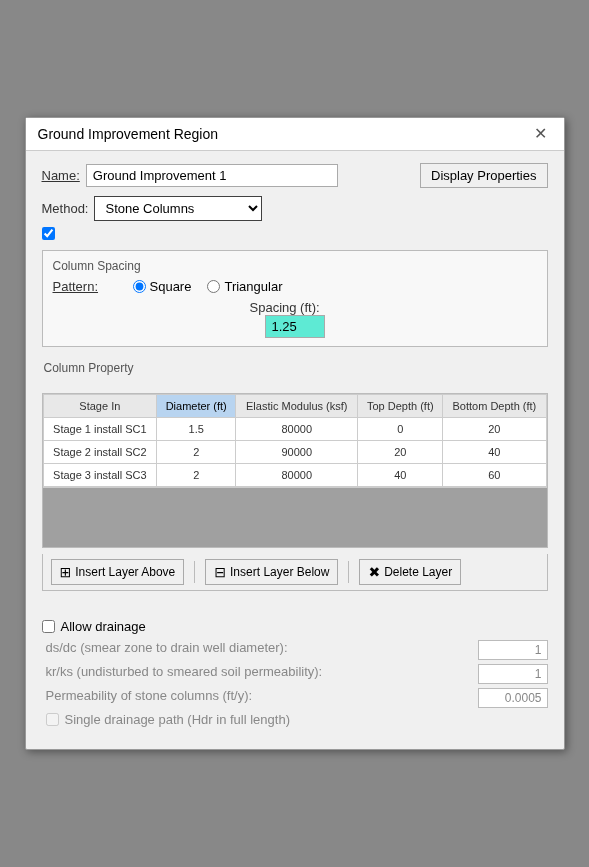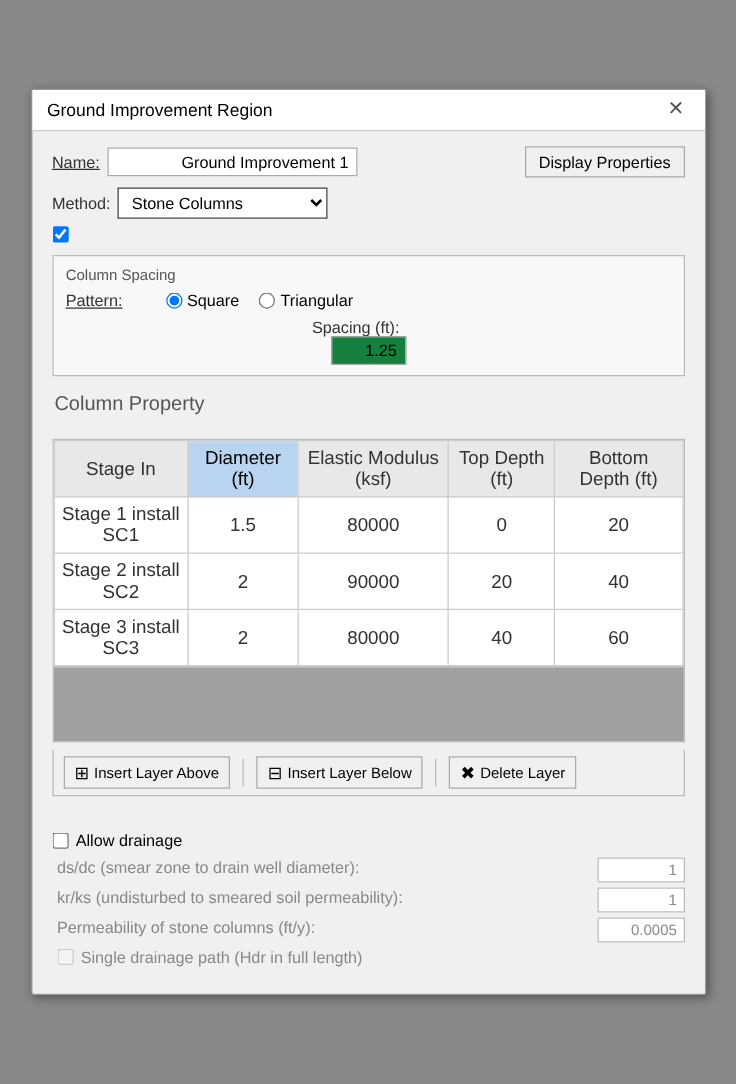--- a/index.html
+++ b/index.html
@@ -62,23 +62,22 @@
     .name-label {
       margin-right: 6px;
       white-space: nowrap;
       font-size: 13px;
       text-decoration: underline;
     }
     .name-input {
       border: 1px solid #aaa;
       padding: 3px 6px;
       font-size: 13px;
-      width: 200px;
-      background: #fff;
-      text-align: right;
+      width: 252px;
+      background: #fff;
     }
     .display-props-btn {
       border: 1px solid #aaa;
       background: #f0f0f0;
       padding: 4px 10px;
       font-size: 13px;
       cursor: pointer;
       white-space: nowrap;
     }
     .method-row {
@@ -147,38 +146,37 @@
     }
     .spacing-label {
       width: 90px;
       font-size: 13px;
     }
     .spacing-input {
       border: 1px solid #aaa;
       padding: 3px 6px;
       font-size: 13px;
       width: 60px;
-      background: #15803d;
-      text-align: right;
+      background: #5eead4;
     }
     .column-prop-section {
       border: 1px solid #bbb;
       margin-bottom: 6px;
       background: #fff;
     }
     .column-prop-title {
-      font-size: 16px;
+      font-size: 12px;
       color: #555;
       padding: 4px 8px 2px 2px;
       margin-bottom: 16px;
     }
     table.prop-table {
       width: 100%;
       border-collapse: collapse;
-      font-size: 15px;
+      font-size: 11px;
     }
     table.prop-table th {
       background: #e8e8e8;
       border: 1px solid #ccc;
       padding: 5px 6px;
       text-align: center;
       font-weight: normal;
       color: #333;
       vertical-align: middle;
     }

